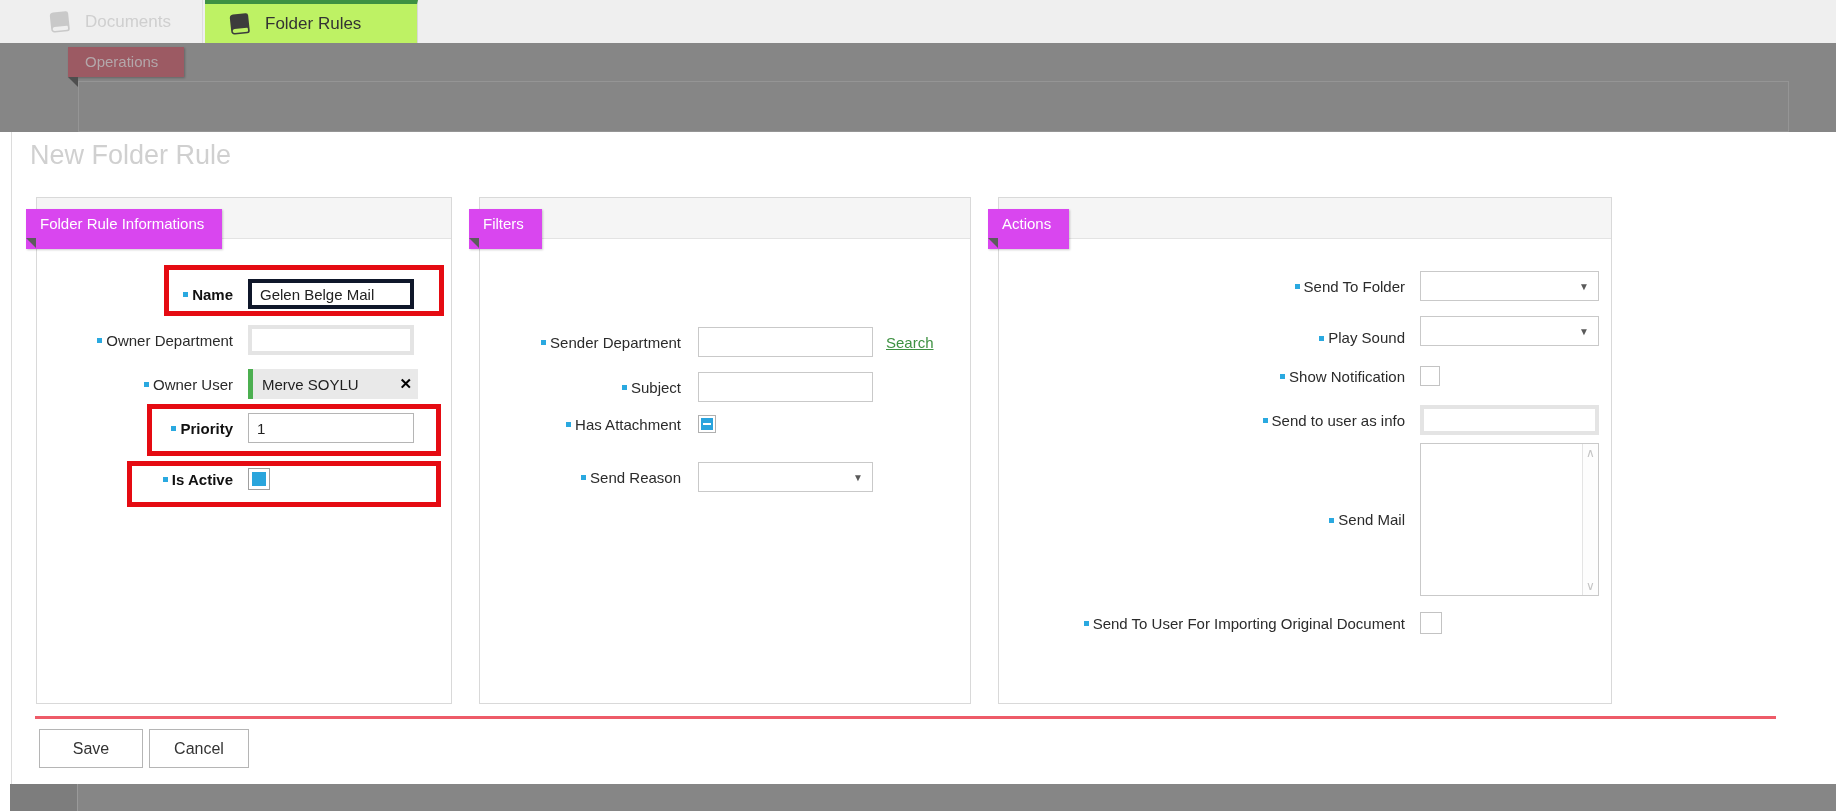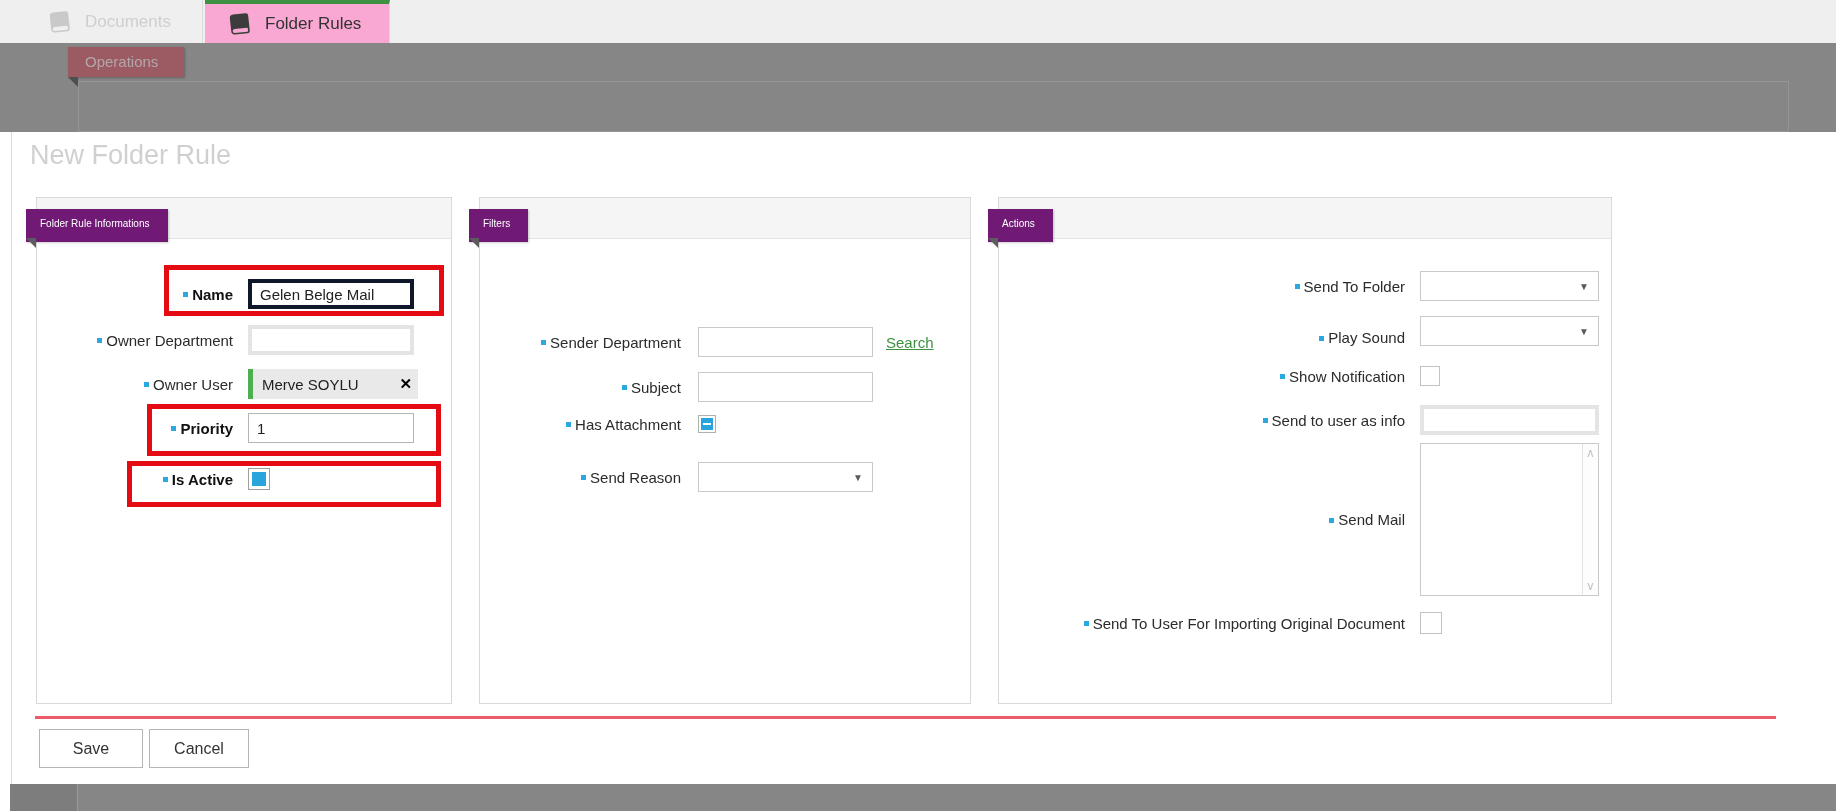--- a/index.html
+++ b/index.html
@@ -4,21 +4,21 @@
 <style>
   html,body{margin:0;padding:0;background:#fff;}
   #app{position:relative;width:1836px;height:811px;background:#ffffff;overflow:hidden;
        font-family:"Liberation Sans",sans-serif;color:#2b2b2b;}
 
   
   .tabbar{position:absolute;left:0;top:0;width:1836px;height:43px;background:#efefef;}
   .tab{position:absolute;top:0;height:43px;display:flex;align-items:center;gap:14px;
        padding:0 22px;box-sizing:border-box;cursor:pointer;}
   .tab-docs{left:25px;width:178px;border-right:1px solid #dddddd;color:#cfcfcf;}
-  .tab-active{left:205px;width:185px;background:#f9a8d4;border-top:4px solid #3e9142;
+  .tab-active{left:205px;width:213px;background:#bef264;border-top:4px solid #3e9142;
               border-right:1px solid #d8d8d8;color:#333333;}
   .tab .ticon{width:24px;height:24px;flex:0 0 auto;transform:rotate(-6deg);}
   .tab-docs .ticon{color:#c9c9c9;}
   .tab-active .ticon{color:#3c3c3c;}
   .tab-label{font-size:17px;white-space:nowrap;}
 
   
   .grayhead{position:absolute;left:0;top:43px;width:1836px;height:89px;background:#868686;}
   .head-inner{position:absolute;left:78px;top:38px;width:1711px;height:51px;
               border:1px solid #959595;box-sizing:border-box;}
@@ -30,22 +30,22 @@
 
   
   .content-left-line{position:absolute;left:11px;top:132px;width:1px;height:652px;background:#dcdcdc;}
   .page-title{position:absolute;left:30px;top:140px;font-size:27px;font-weight:400;color:#d0d0d0;}
 
   
   .panel{position:absolute;top:197px;height:507px;background:#ffffff;
          border:1px solid #d9d9d9;box-sizing:border-box;}
   .panel-head{position:absolute;left:0;top:0;right:0;height:40px;background:#f5f5f5;
               border-bottom:1px solid #e3e3e3;}
-  .badge{position:absolute;left:-11px;top:11px;height:33px;line-height:29px;
-         padding:0 18px 0 14px;background:#701a75;color:#ffffff;font-size:10px;
+  .badge{position:absolute;left:-11px;top:11px;height:40px;line-height:29px;
+         padding:0 18px 0 14px;background:#d946ef;color:#ffffff;font-size:15px;
          box-shadow:1px 1px 2px rgba(0,0,0,.2);white-space:nowrap;}
   .fold{position:absolute;left:-11px;top:40px;width:10px;height:10px;background:#5c5c5c;
         clip-path:polygon(0 0,100% 0,100% 100%);}
   .panel-info  {left:36px;width:416px;}
   .panel-filters{left:479px;width:492px;}
   .panel-actions{left:998px;width:614px;}
 
   .row{position:absolute;left:0;width:100%;height:32px;display:flex;align-items:center;}
   .lbl{text-align:right;font-size:15px;color:#2b2b2b;white-space:nowrap;flex:0 0 auto;}
   .lbl.bold{font-weight:bold;color:#111;}

